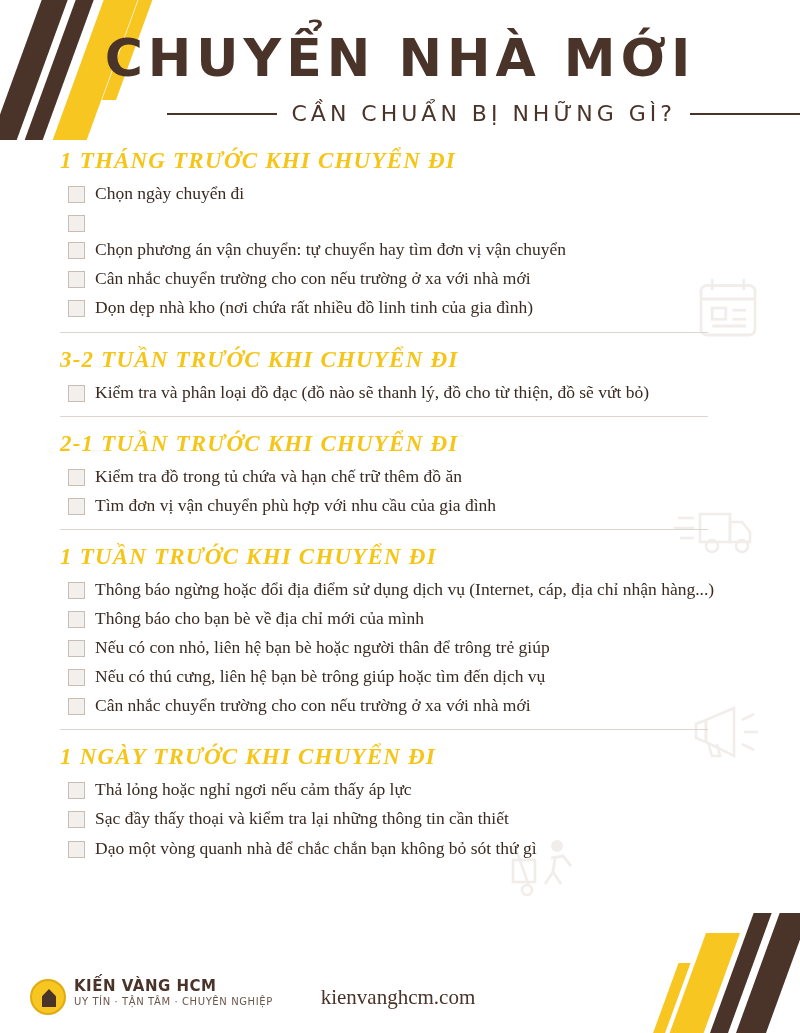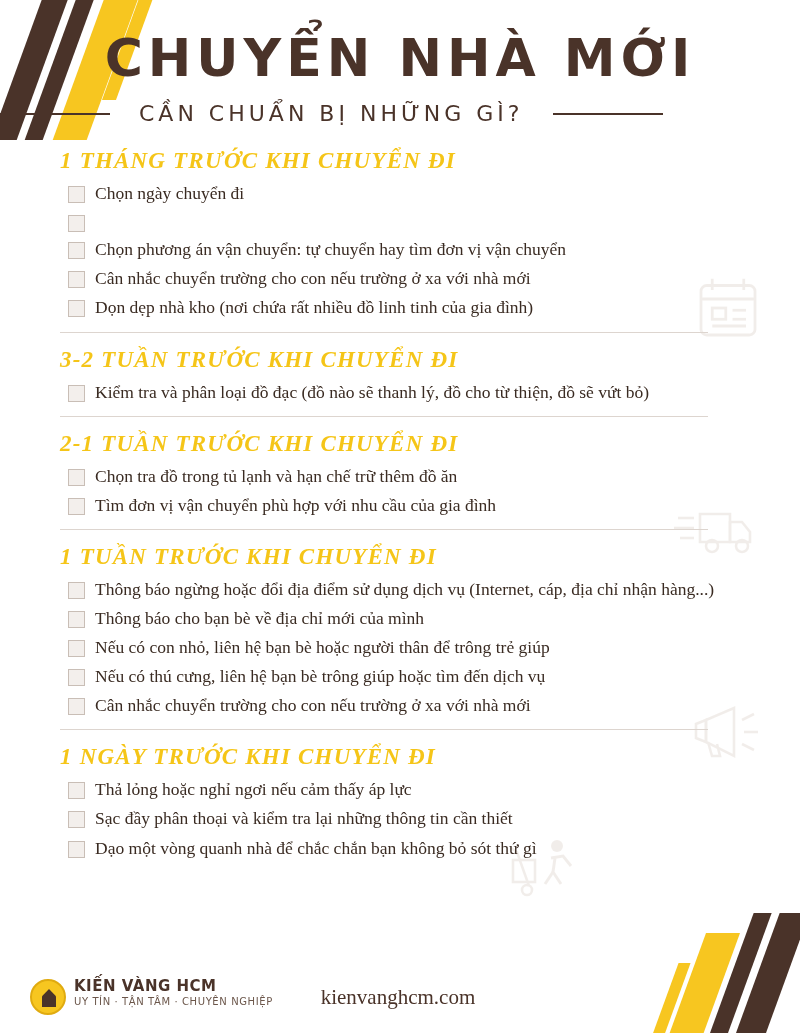--- a/index.html
+++ b/index.html
@@ -41,22 +41,22 @@
     font-size: 52px;
     letter-spacing: 5px;
     color: #4a3329;
     line-height: 1.1;
     margin: 0;
   }
   .subtitle-wrap {
     margin-top: 14px;
     display: flex;
     align-items: center;
-    justify-content: flex-start;
-    gap: 29px;
+    justify-content: flex-end;
+    gap: 14px;
   }
   .subline {
     height: 2px;
     background: #4a3329;
     width: 110px;
   }
   .subtitle {
     font-family: "DejaVu Sans", sans-serif;
     font-size: 22px;
     letter-spacing: 4px;
@@ -284,21 +284,21 @@
     </ul>
   </div>
 
   <hr class="divider">
 
   <div class="section">
     <div class="section-title">2-1 TUẦN TRƯỚC KHI CHUYỂN ĐI</div>
     <ul class="items">
       <li class="item">
         <span class="checkbox"></span>
-        <span class="item-text">Chọn tra đồ trong tủ lạnh và hạn chế trữ thêm đồ ăn</span>
+        <span class="item-text">Kiểm tra đồ trong tủ chứa và hạn chế trữ thêm đồ ăn</span>
       </li>
       <li class="item">
         <span class="checkbox"></span>
         <span class="item-text">Tìm đơn vị vận chuyển phù hợp với nhu cầu của gia đình</span>
       </li>
     </ul>
   </div>
 
   <hr class="divider">
 
@@ -332,21 +332,21 @@
 
   <div class="section">
     <div class="section-title">1 NGÀY TRƯỚC KHI CHUYỂN ĐI</div>
     <ul class="items">
       <li class="item">
         <span class="checkbox"></span>
         <span class="item-text">Thả lỏng hoặc nghỉ ngơi nếu cảm thấy áp lực</span>
       </li>
       <li class="item">
         <span class="checkbox"></span>
-        <span class="item-text">Sạc đầy phân thoại và kiểm tra lại những thông tin cần thiết</span>
+        <span class="item-text">Sạc đầy thấy thoại và kiểm tra lại những thông tin cần thiết</span>
       </li>
       <li class="item">
         <span class="checkbox"></span>
         <span class="item-text">Dạo một vòng quanh nhà để chắc chắn bạn không bỏ sót thứ gì</span>
       </li>
     </ul>
   </div>
 
 </div>
 

